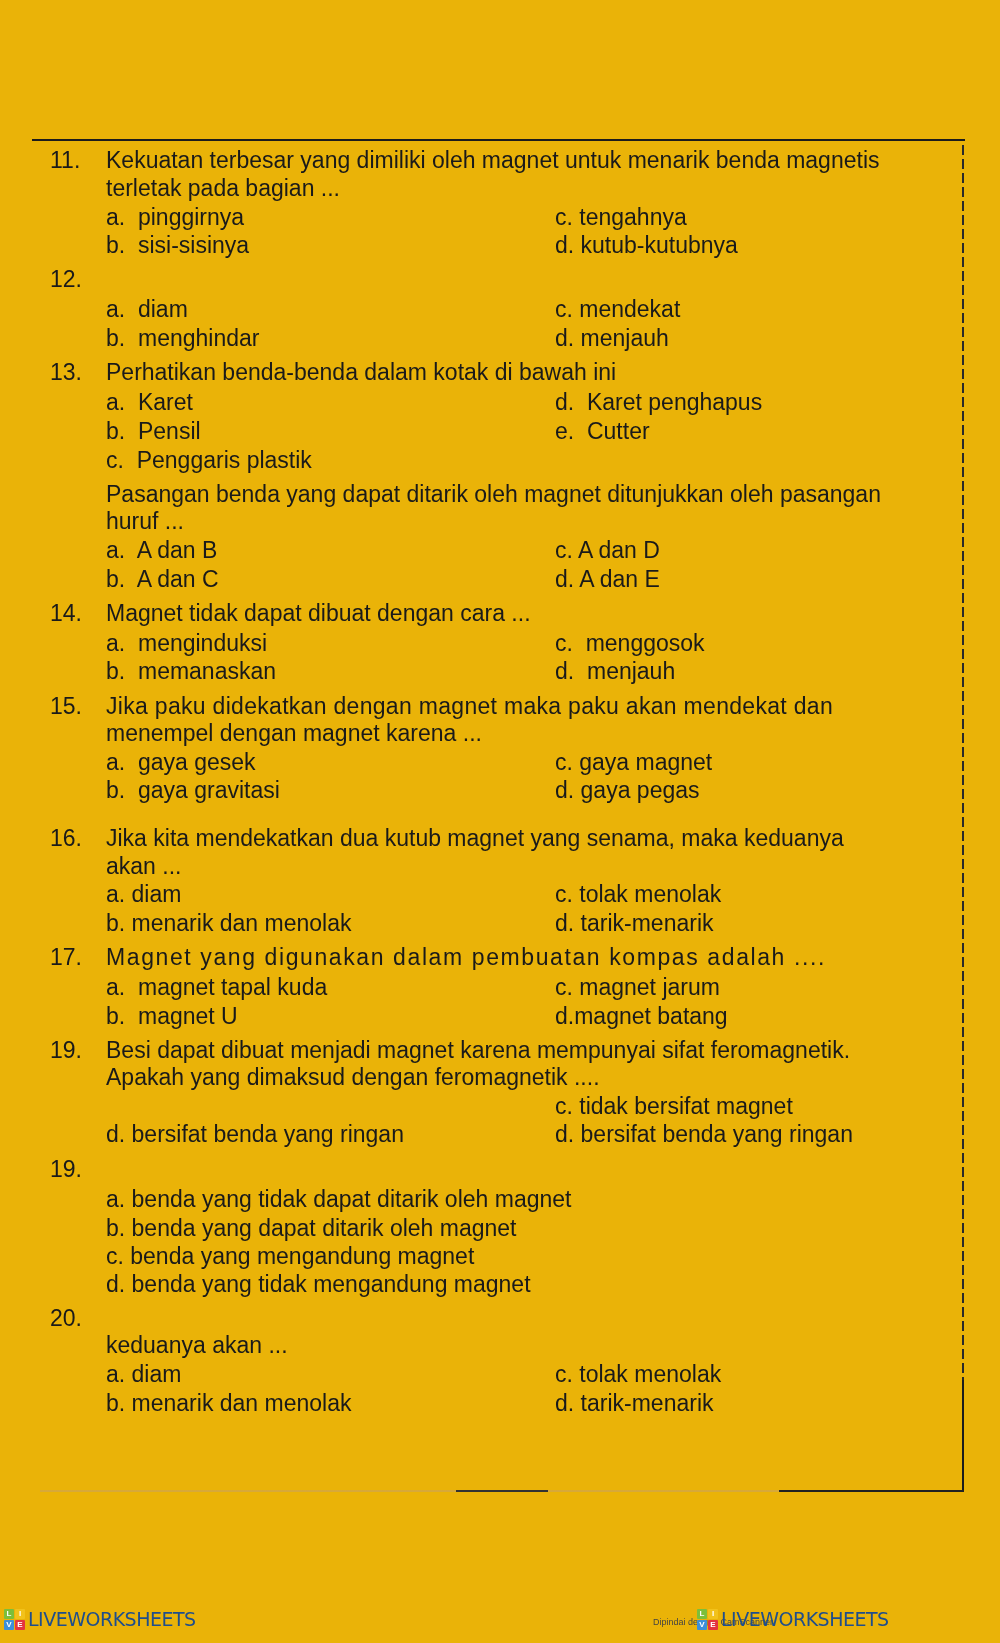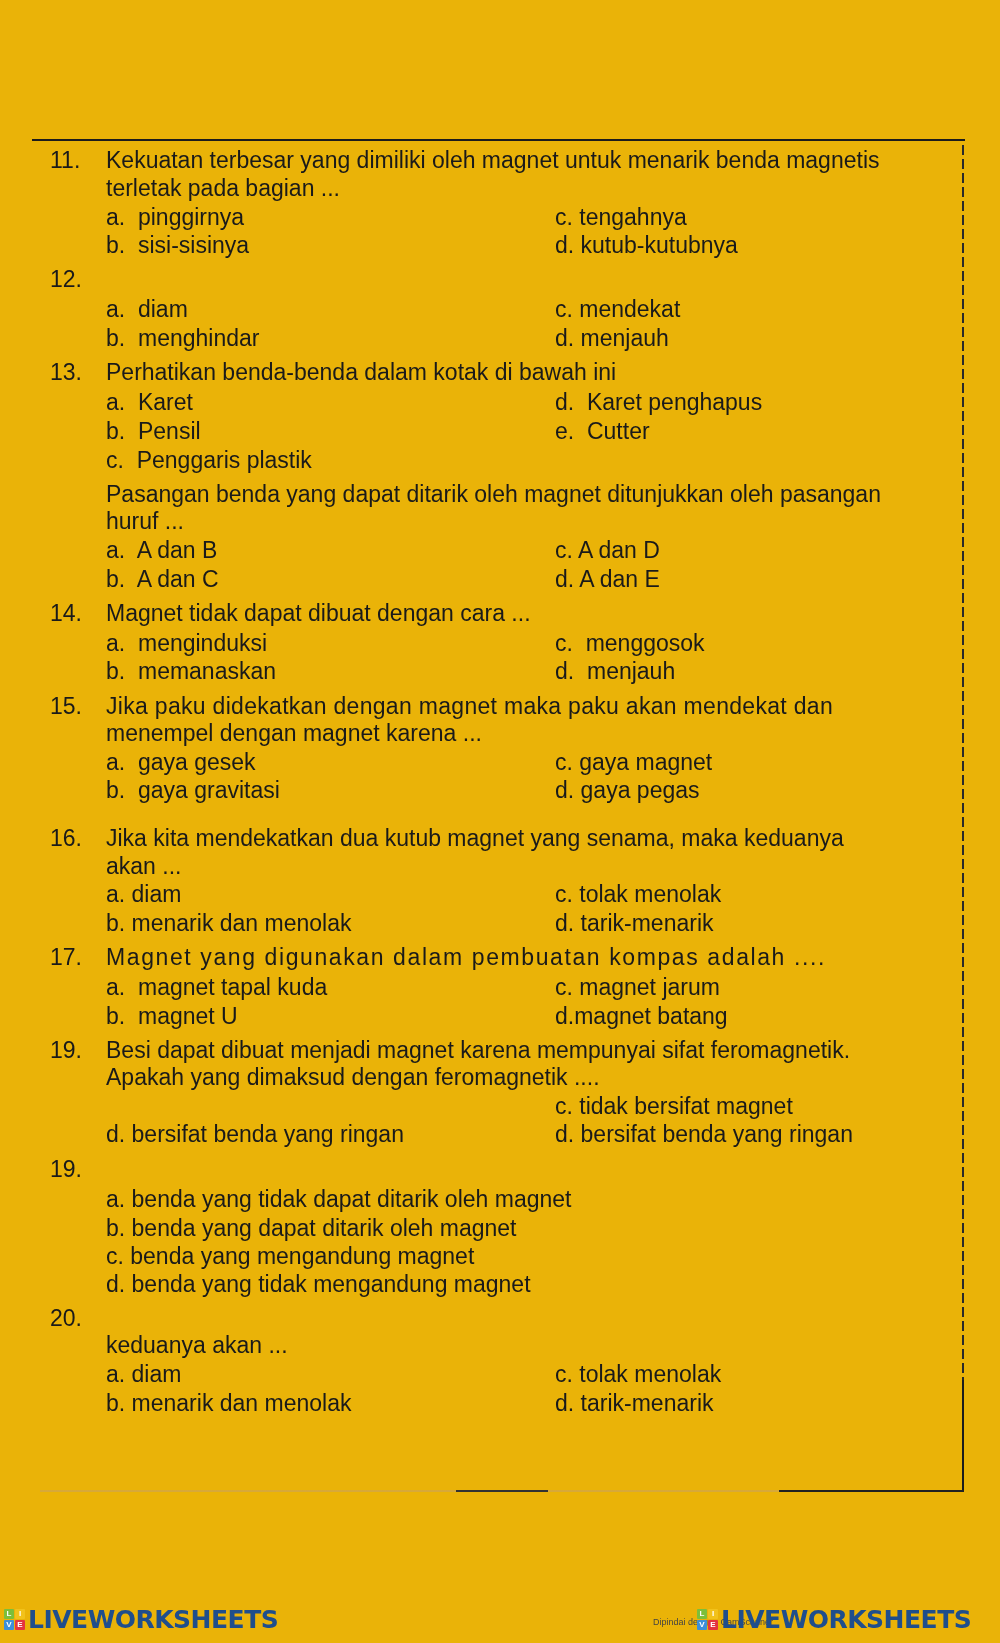--- a/index.html
+++ b/index.html
@@ -70,22 +70,22 @@
     .sq {
       font-size: 8px;
       line-height: 10px;
       color: #fff;
       font-weight: bold;
       text-align: center;
       border-radius: 1px;
     }
     .logo-text {
       font-family: "DejaVu Sans", sans-serif;
-      font-weight: bold;
-      font-size: 25px;
+      font-weight: normal;
+      font-size: 19px;
       color: #1f4e8c;
       letter-spacing: -0.5px;
     }
     .scan-note {
       position: absolute;
       font-size: 9px;
       color: #444;
       white-space: nowrap;
     }
   </style>

